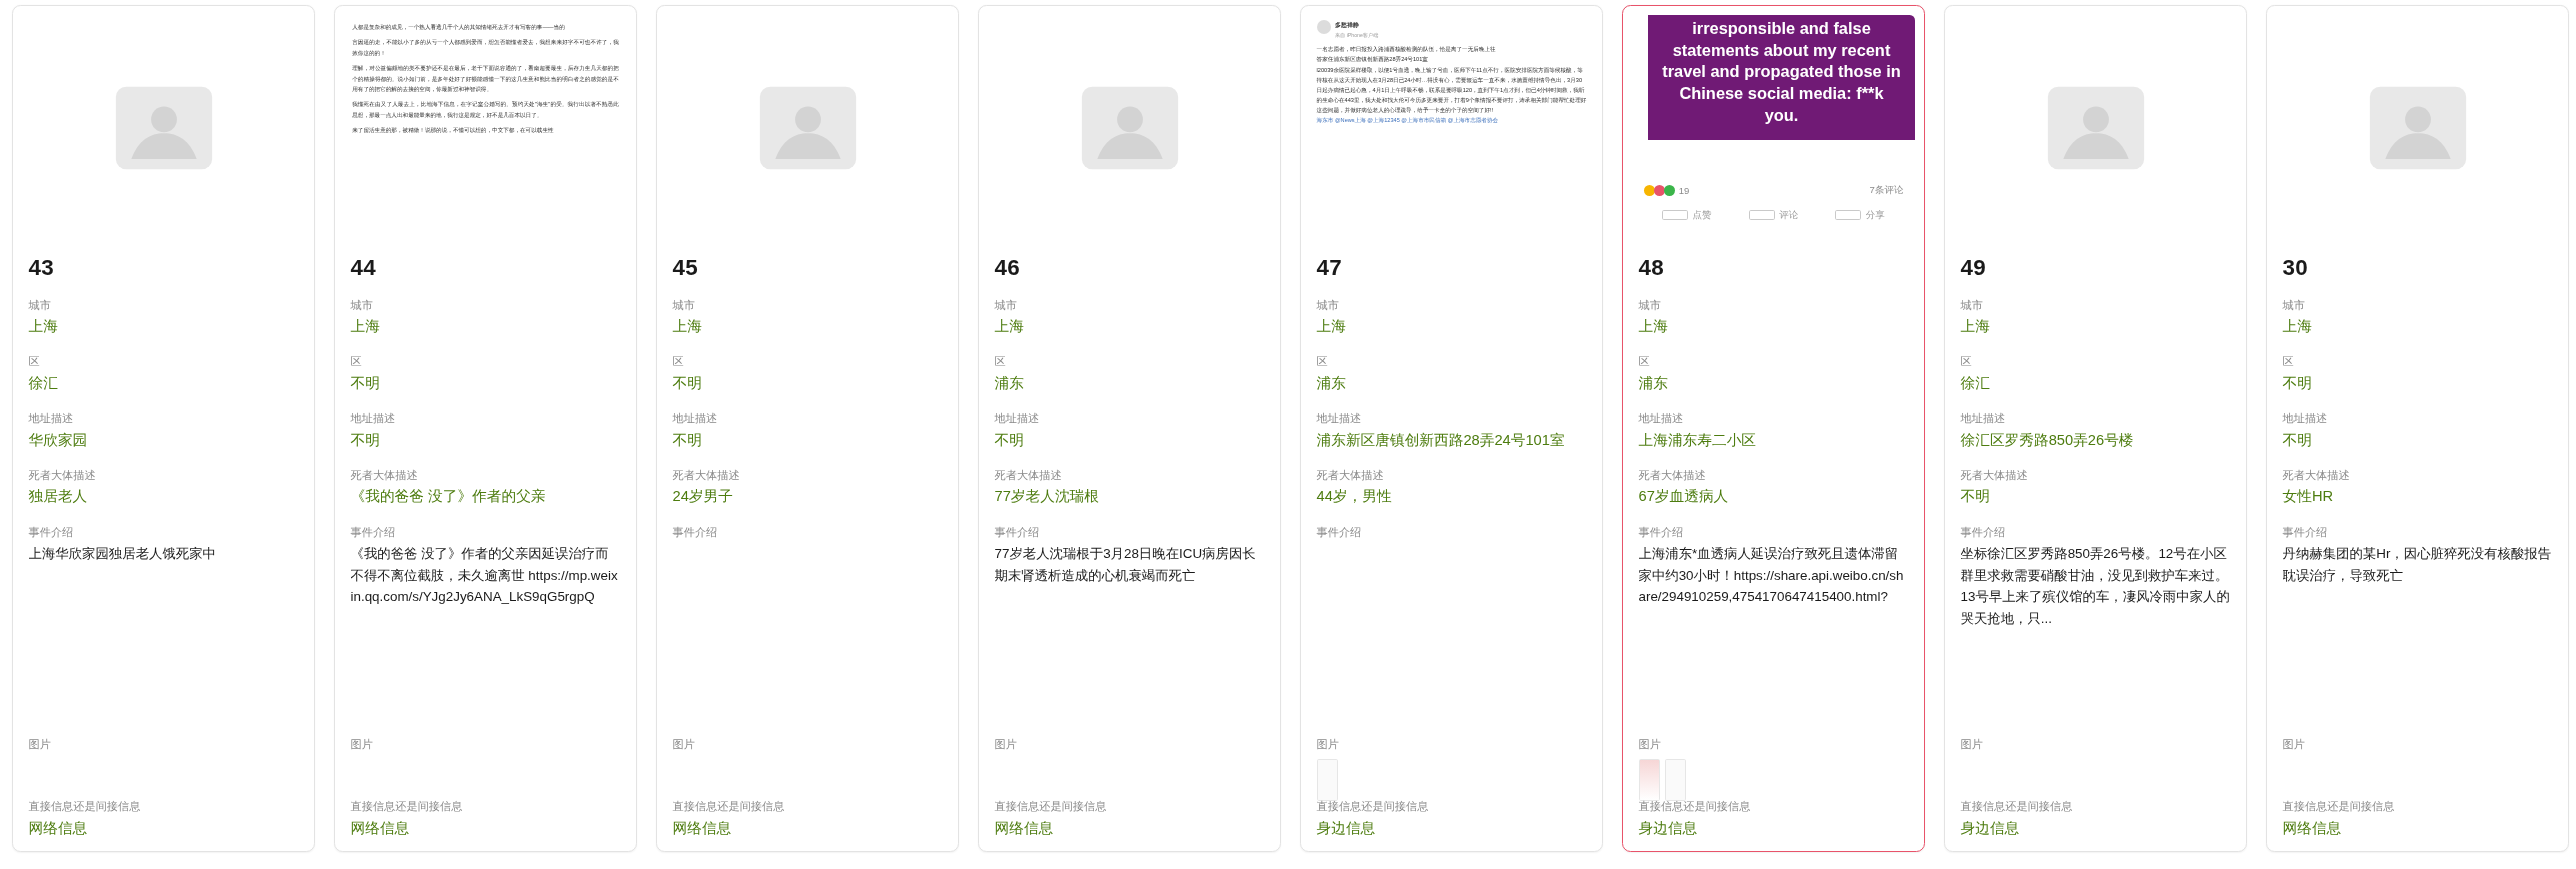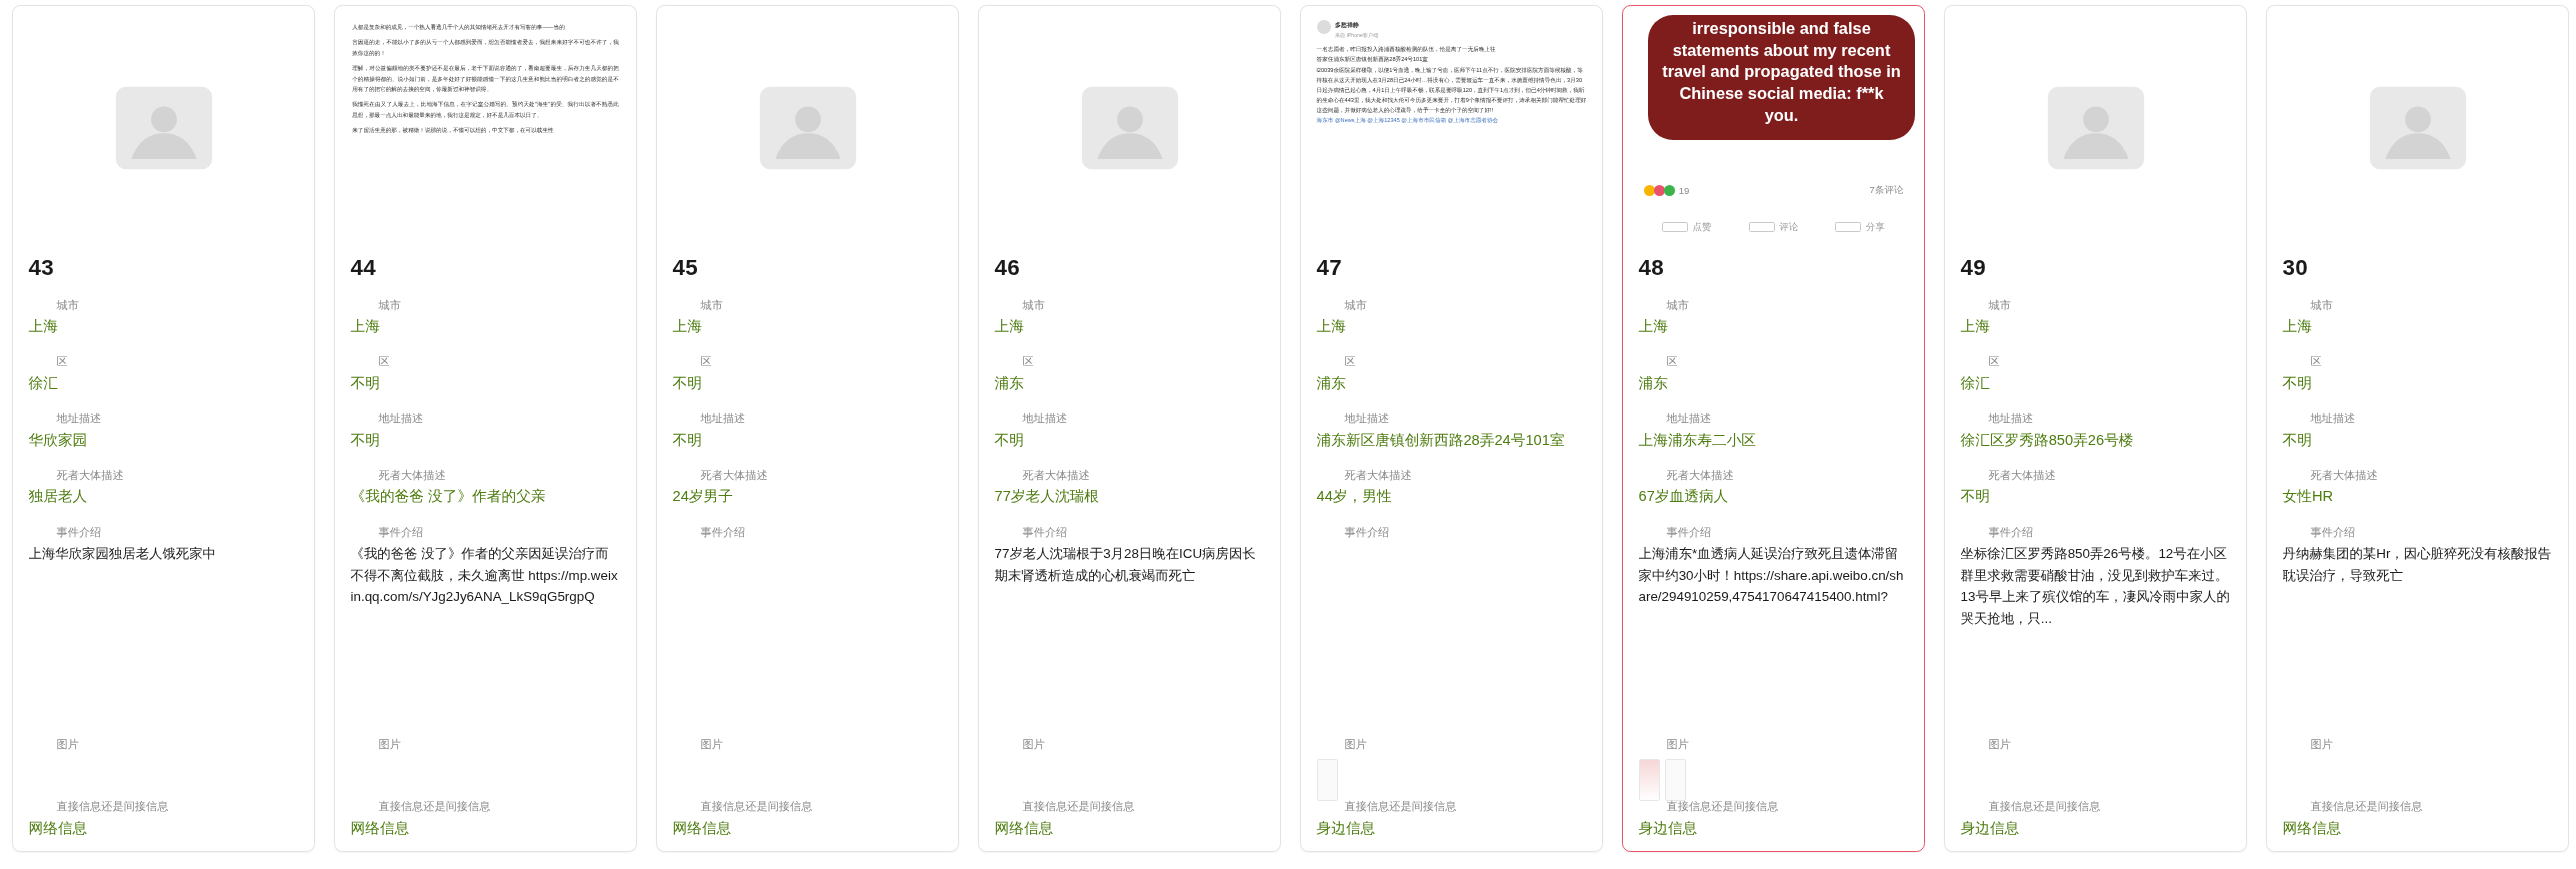--- a/index.html
+++ b/index.html
@@ -52,21 +52,20 @@
     font-size:22.4px;
     font-weight:700;
     margin:14px 0 12px 0;
     letter-spacing:0.4px;
   }
   .flabel{
     font-size:11.2px;
     color:#8a8a8a;
     margin-top:17px;
     margin-bottom:3.4px;
-    margin-left:28px;
   }
   .fval{
     font-size:14.7px;
     color:#4d7c0f;
     line-height:1.45;
   }
   .desc{
     font-size:13.4px;
     line-height:1.62;
     max-height:102px;
@@ -110,44 +109,43 @@
     overflow:hidden;
   }
   .weibo .wtop{display:flex;align-items:flex-start;gap:4.3px;margin-bottom:4.3px;}
   .wavatar{width:14px;height:14px;border-radius:50%;background:#dcdcdc;flex:0 0 14px;}
   .wname{font-size:6px;font-weight:700;color:#333;}
   .wmeta{font-size:5.2px;color:#999;}
   .weibo .link{color:#3b6fbb;}
   
   .banner{
     position:absolute;left:16px;top:0;right:0;
-    background:#7f1d1d;
+    background:#701a75;
     color:#ffffff;
     font-weight:700;
     font-size:16.4px;
     line-height:1.32;
     text-align:center;
     padding:3.4px 14px 14px 14px;
     box-sizing:border-box;
     z-index:4;
-    border-radius:25px;
   }
   .card.highlight{border:1.7px solid #e8536a;}
   .engage{
     position:absolute;left:0;right:0;top:169px;
     padding:0 12px;box-sizing:border-box;
     font-size:9.5px;color:#8a8a8a;
   }
   .engage .row1{display:flex;align-items:center;justify-content:space-between;}
   .likes{display:flex;align-items:center;gap:3.4px;}
   .dot{width:11.2px;height:11.2px;border-radius:50%;display:inline-block;}
   .d1{background:#f7b500;}
   .d2{background:#e8536a;margin-left:-4.3px;}
   .d3{background:#3bb54a;margin-left:-4.3px;}
-  .engage .row2{display:flex;align-items:center;justify-content:space-around;margin-top:24px;color:#9a9a9a;font-size:9.5px;}
+  .engage .row2{display:flex;align-items:center;justify-content:space-around;margin-top:12px;color:#9a9a9a;font-size:9.5px;}
   .ebtn{display:flex;align-items:center;gap:4.3px;}
   .ebar{width:24px;height:7.8px;border:0.9px solid #c9c9c9;border-radius:1.7px;display:inline-block;}
 </style>
 </head>
 <body>
 
 <div class="board">
 
   <div class="card">
     <div class="media">

